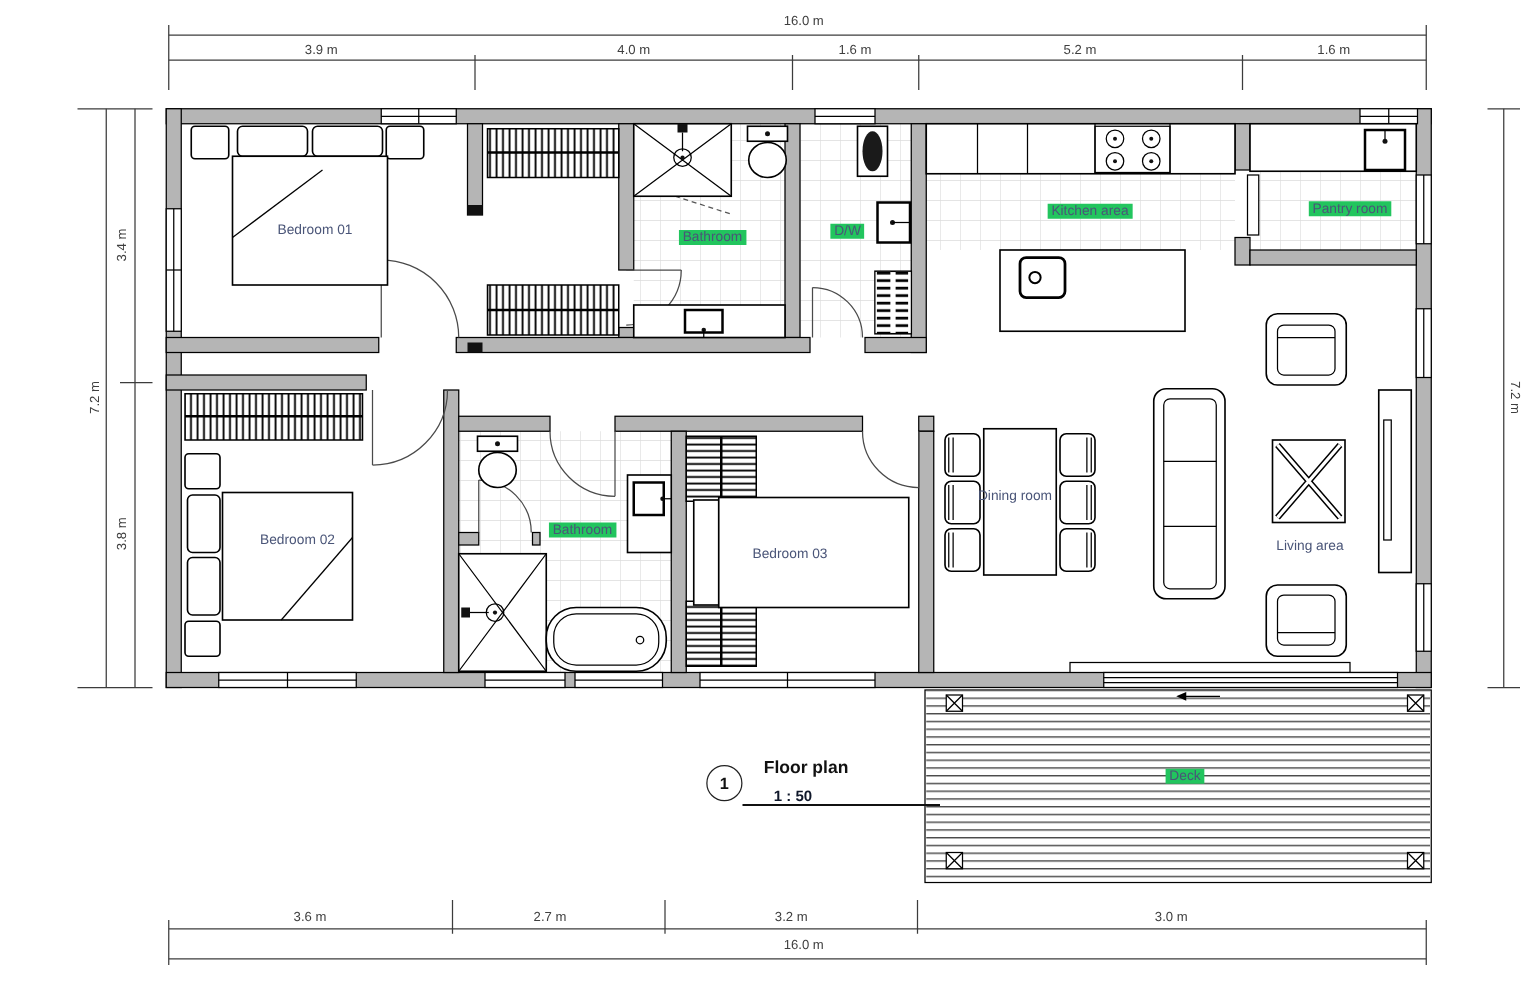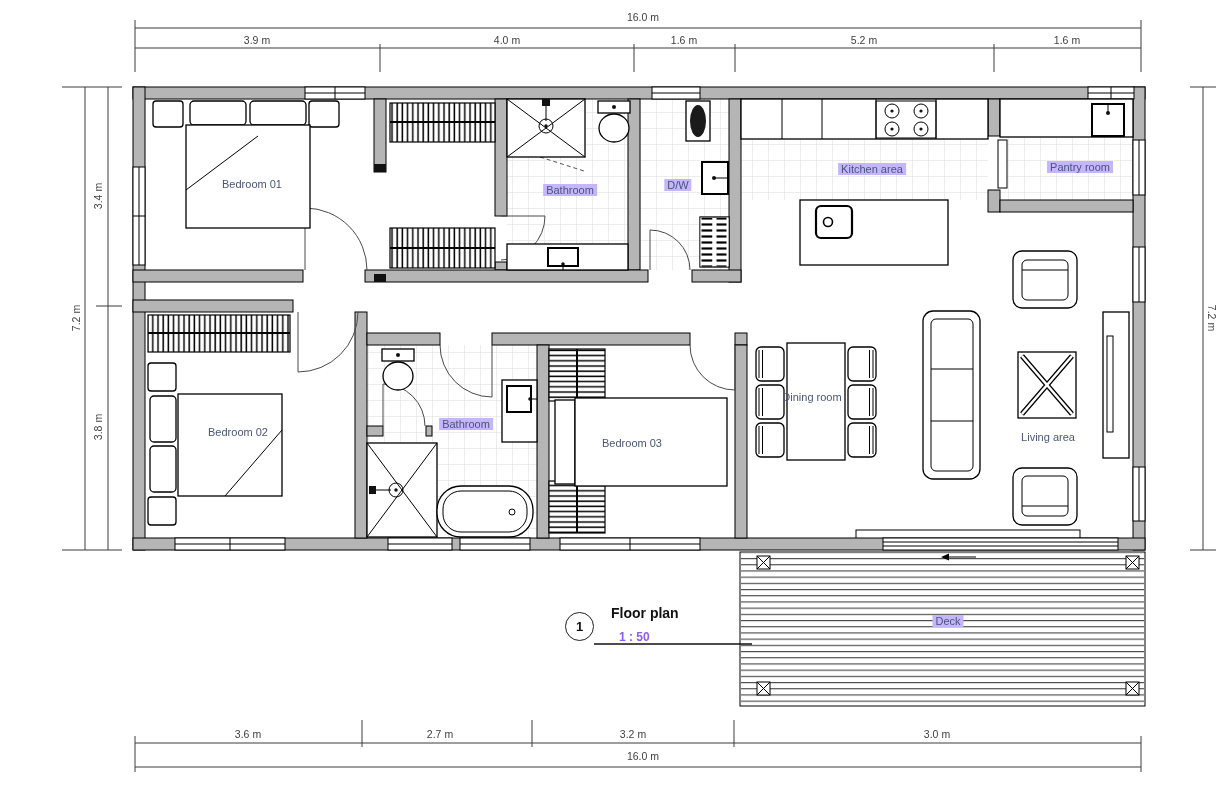--- a/index.html
+++ b/index.html
@@ -4,26 +4,26 @@
 <style>
   html,body{margin:0;padding:0;background:#fff}
   body{width:1232px;height:802px;overflow:hidden;font-family:"Liberation Sans",sans-serif}
   .plan{position:relative;width:1232px;height:802px;background:#fff}
   .plan > svg{position:absolute;left:0;top:0}
   .lbl{position:absolute;white-space:nowrap;transform:translate(-50%,-50%);pointer-events:none}
   .room{font-size:11px;color:#4a5578}
   .dim{font-size:10.5px;color:#3f3f3f}
   .vl{transform:translate(-50%,-50%) rotate(-90deg)}
   .vr{transform:translate(-50%,-50%) rotate(90deg)}
-  .chip{background:#c4b5fd;padding:0 3px}
+  .chip{background:#22c55e;padding:0 3px}
   .title-circle{position:absolute;left:565px;top:612px;width:29px;height:29px;border:1.4px solid #222;
     border-radius:50%;display:flex;align-items:center;justify-content:center;
     font-size:13px;font-weight:bold;color:#111;box-sizing:border-box}
   .title-name{position:absolute;left:611px;top:605px;font-size:14px;font-weight:bold;color:#111}
-  .title-scale{position:absolute;left:619px;top:630px;font-size:12px;font-weight:bold;color:#8b5cf6}
+  .title-scale{position:absolute;left:619px;top:630px;font-size:12px;font-weight:bold;color:#0f172a}
   
   .w{fill:#b5b5b5;stroke:#000;stroke-width:1}
   .wh{fill:#fff;stroke:#000;stroke-width:1}
   .f{fill:#fff;stroke:#000;stroke-width:1.3}
   .ln{stroke:#000;stroke-width:1;fill:none}
   .ln2{stroke:#000;stroke-width:2;fill:none}
   .arc{stroke:#4a4a4a;stroke-width:1;fill:none}
   .dash{stroke:#555;stroke-width:1;fill:none;stroke-dasharray:4 3}
   .dm{stroke:#3c3c3c;stroke-width:1;fill:none}
   .blk{fill:#111;stroke:none}

